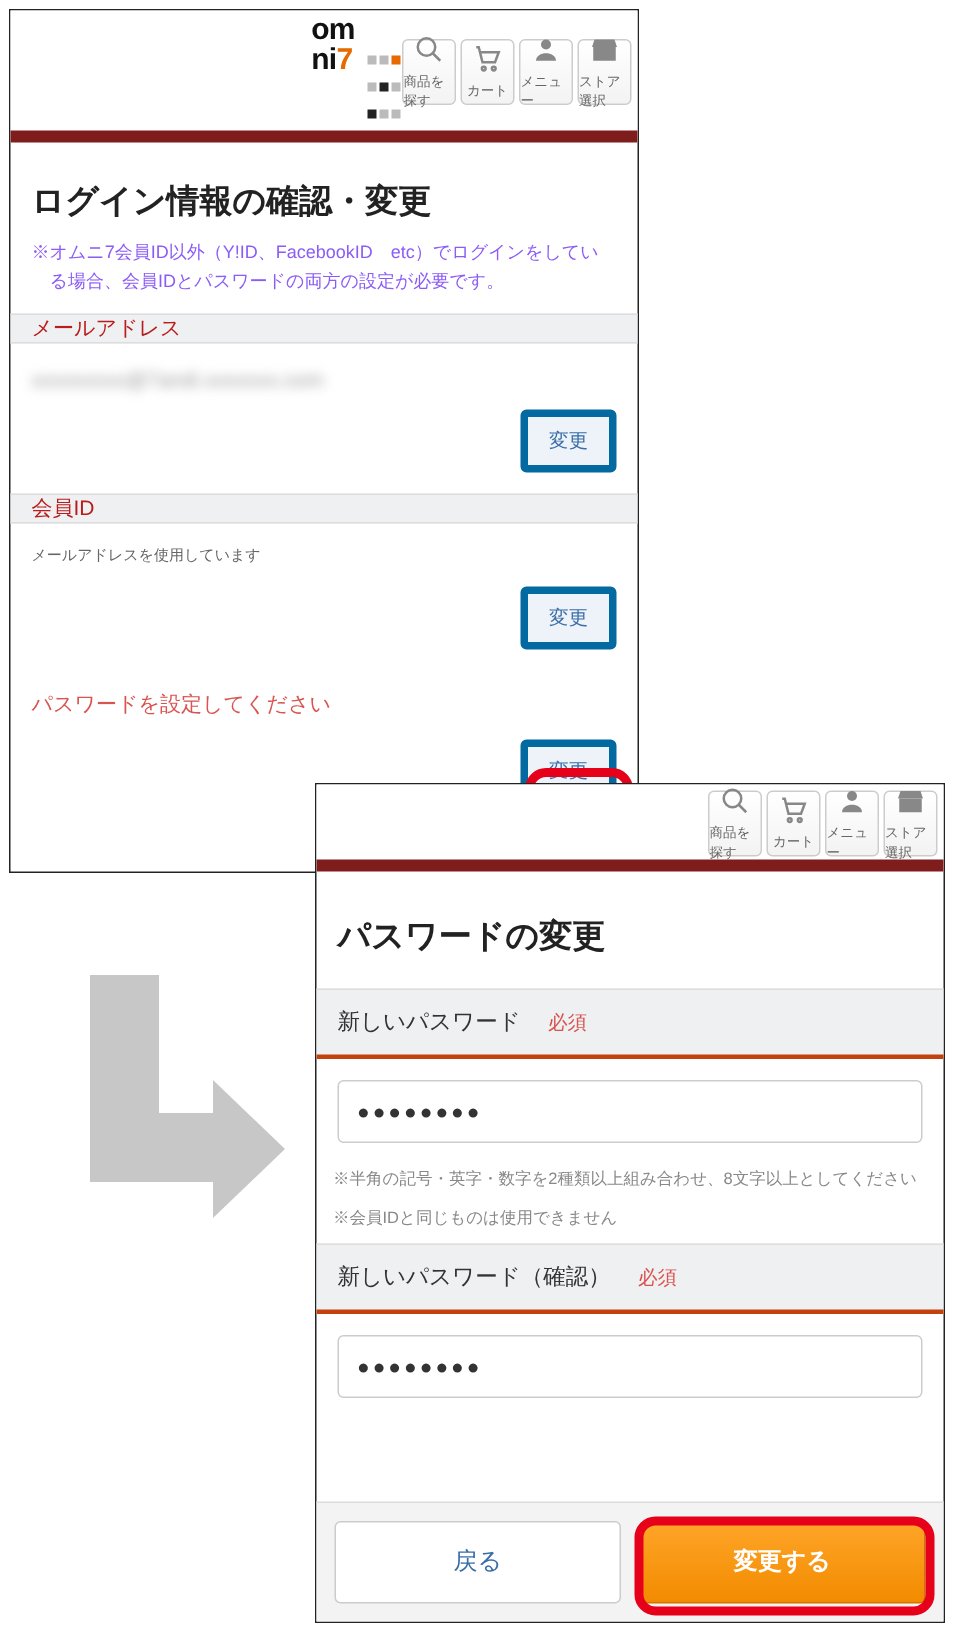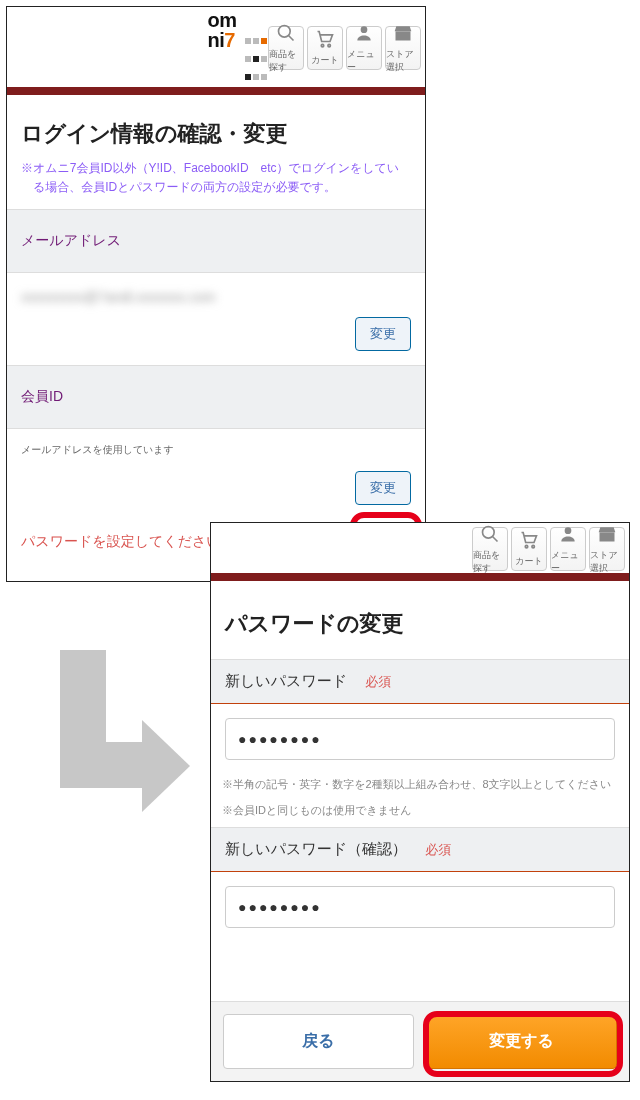--- a/index.html
+++ b/index.html
@@ -100,23 +100,23 @@
     padding: 0 14px 12px 14px;
     line-height: 1.6;
     text-indent: -1em;
     padding-left: 26px;
   }
 
   .section-label {
     background: #eef0f2;
     border-top: 1px solid #ddd;
     border-bottom: 1px solid #ddd;
-    padding: 22px 14px;
+    padding: 0 14px;
     font-size: 14px;
-    color: #701a75;
+    color: #b91c1c;
   }
   .section-body {
     padding: 12px 14px 14px;
   }
   .value-text {
     font-size: 10px;
     color: #666;
     padding: 2px 0 14px;
   }
   .value-blur {
@@ -128,21 +128,21 @@
   .value-warn {
     color: #d9534f;
     font-size: 14px;
     padding: 2px 0 14px;
   }
   .change-btn-row {
     display: flex;
     justify-content: flex-end;
   }
   .change-btn {
-    border: 1px solid #0369a1;
+    border: 5px solid #0369a1;
     border-radius: 4px;
     background: #eef3f9;
     color: #3a6ea8;
     font-size: 13px;
     padding: 7px 14px;
     cursor: pointer;
   }
 
   
   .highlight-red {
@@ -178,21 +178,21 @@
     width: 0; height: 0;
     border-top: 46px solid transparent;
     border-bottom: 46px solid transparent;
     border-left: 48px solid #c7c7c7;
   }
 
   
   .form-section-label {
     background: #eef0f2;
     border-top: 1px solid #ddd;
-    border-bottom: 1px solid #c2410c;
+    border-bottom: 3px solid #c2410c;
     padding: 12px 14px;
     font-size: 15px;
     color: #333;
   }
   .form-section-label .req {
     color: #d9534f;
     font-size: 13px;
     margin-left: 14px;
   }
   .form-body {
@@ -225,21 +225,21 @@
     position: absolute;
     left: 0; right: 0; bottom: 0;
   }
   .btn-back {
     flex: 1;
     border: 1px solid #ccc;
     border-radius: 4px;
     background: #fff;
     color: #3a6ea8;
     font-size: 16px;
-    font-weight: 700;
+    font-weight: 400;
     padding: 16px 0;
     cursor: pointer;
   }
   .btn-submit {
     flex: 1;
     border: 1px solid #d67400;
     border-radius: 4px;
     background: linear-gradient(#ffa528,#f28b00);
     color: #fff;
     font-size: 16px;

